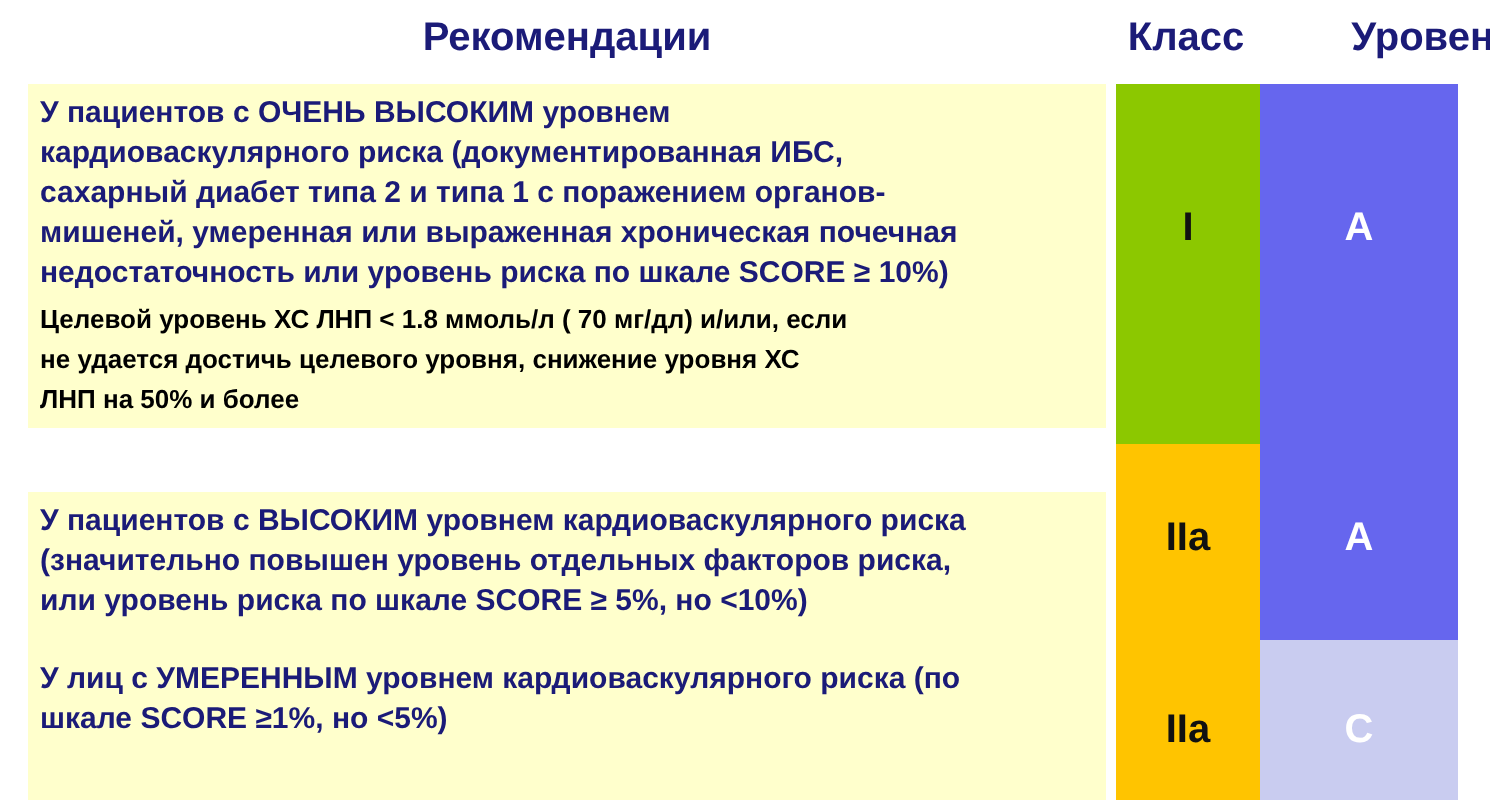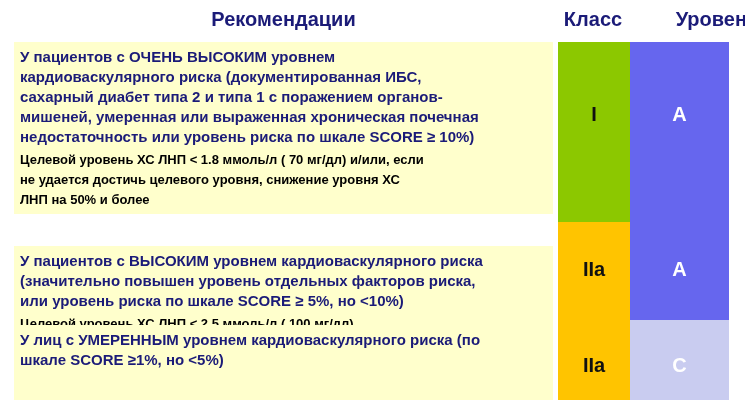--- a/index.html
+++ b/index.html
@@ -99,21 +99,20 @@
 недостаточность или уровень риска по шкале SCORE ≥ 10%)</div>
     <div class="rec-target">Целевой уровень ХС ЛНП &lt; 1.8 ммоль/л ( 70 мг/дл) и/или, если
 не удается достичь целевого уровня, снижение уровня ХС
 ЛНП на 50% и более</div>
   </div>
 
   <div class="rec-cell rec-2">
     <div class="rec-main">У пациентов с ВЫСОКИМ уровнем кардиоваскулярного риска
 (значительно повышен уровень отдельных факторов риска,
 или уровень риска по шкале SCORE ≥ 5%, но &lt;10%)</div>
-    <div class="rec-target">Целевой уровень ХС ЛНП &lt; 2.5 ммоль/л ( 100 мг/дл)</div>
   </div>
 
   <div class="rec-cell rec-3">
     <div class="rec-main">У лиц с УМЕРЕННЫМ уровнем кардиоваскулярного риска (по
 шкале SCORE ≥1%, но &lt;5%)</div>
   </div>
 
   <div class="lbl class-lbl lbl-r1">I</div>
   <div class="lbl class-lbl lbl-r2">IIa</div>
   <div class="lbl class-lbl lbl-r3">IIa</div>

